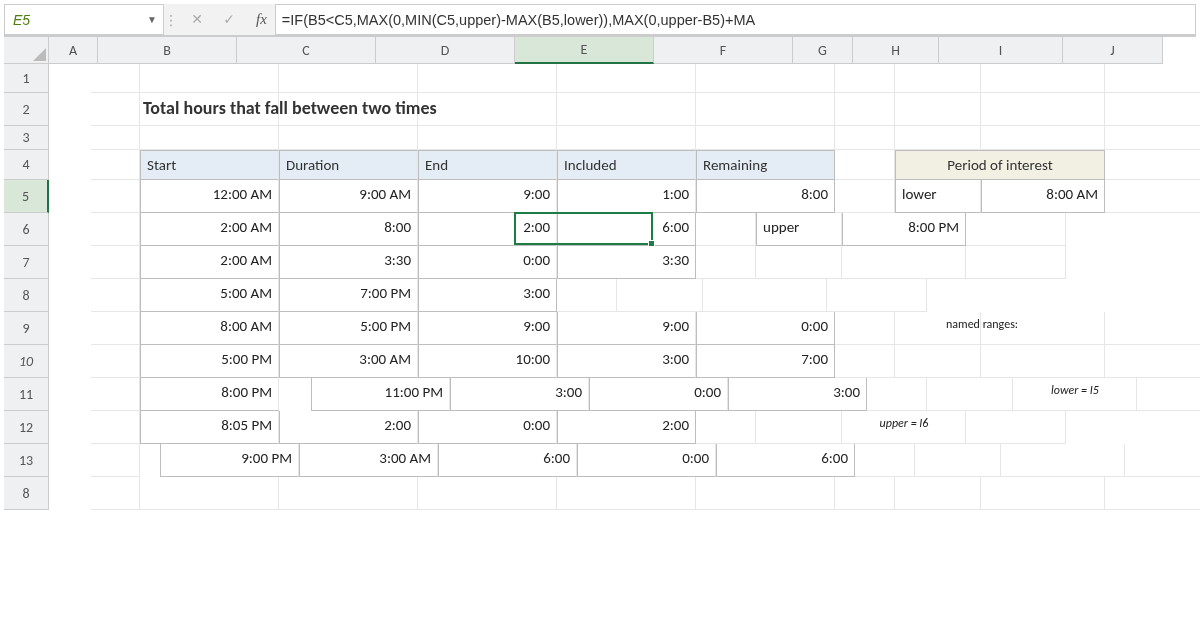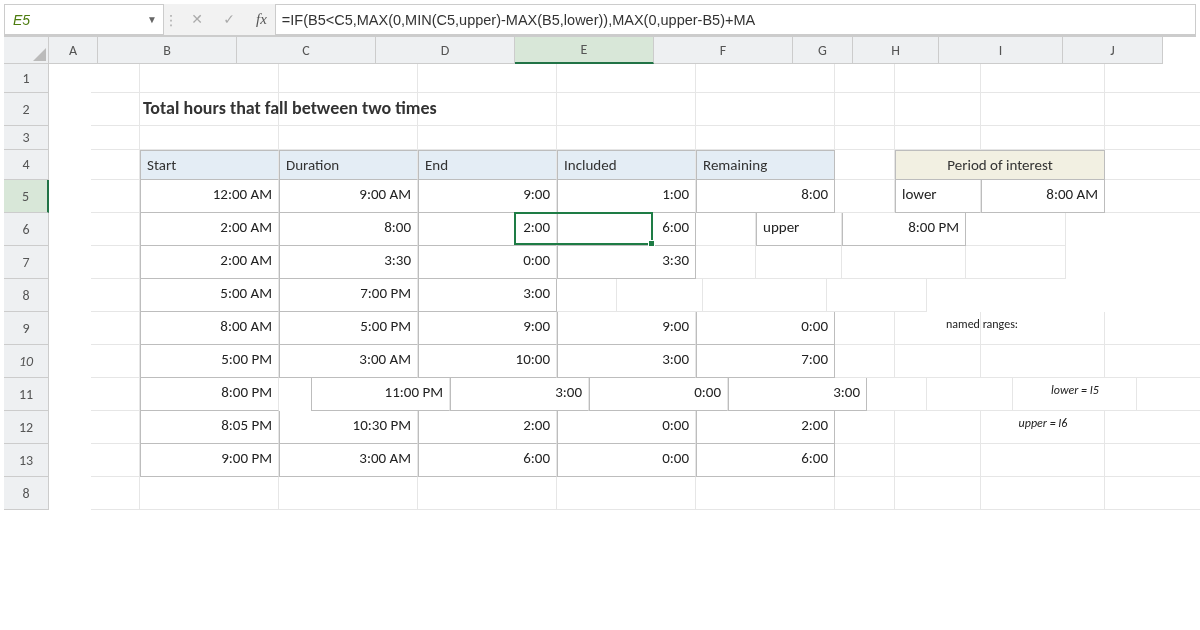--- a/index.html
+++ b/index.html
@@ -436,34 +436,33 @@
           <div class="cell cG" style="height: 33px;"></div>
           <div class="cell cH" style="height: 33px; overflow: visible;">
             <div class="plain-text italic" style="overflow:visible;white-space:nowrap;width:200px">lower = I5</div>
           </div>
           <div class="cell cI" style="height: 33px;"></div>
           <div class="cell cJ" style="height: 33px;"></div>
         </div>
         <div class="row" style="height: 33px;">
           <div class="cell cA" style="height: 33px;"></div>
           <div class="cell cB tbl-cell" style="height: 33px;">8:05 PM</div>
-          <div class="cell cC tbl-cell" style="height: 33px;">10:30 PM</div>
           <div class="cell cD tbl-cell" style="height: 33px;">2:00</div>
           <div class="cell cE tbl-cell" style="height: 33px;">0:00</div>
           <div class="cell cF tbl-cell last" style="height: 33px;">2:00</div>
           <div class="cell cG" style="height: 33px;"></div>
           <div class="cell cH" style="height: 33px; overflow: visible;">
             <div class="plain-text italic" style="overflow:visible;white-space:nowrap;width:200px">upper = I6</div>
           </div>
           <div class="cell cI" style="height: 33px;"></div>
           <div class="cell cJ" style="height: 33px;"></div>
         </div>
         <div class="row" style="height: 33px;">
           <div class="cell cA" style="height: 33px;"></div>
-          <div class="cell cB tbl-cell" style="height: 33px;">9:00 PM</div>
+          <div class="cell cB tbl-cell" style="height: 33px; margin-left: 20px;">9:00 PM</div>
           <div class="cell cC tbl-cell" style="height: 33px;">3:00 AM</div>
           <div class="cell cD tbl-cell" style="height: 33px;">6:00</div>
           <div class="cell cE tbl-cell" style="height: 33px;">0:00</div>
           <div class="cell cF tbl-cell last" style="height: 33px;">6:00</div>
           <div class="cell cG" style="height: 33px;"></div>
           <div class="cell cH" style="height: 33px;"></div>
           <div class="cell cI" style="height: 33px;"></div>
           <div class="cell cJ" style="height: 33px;"></div>
         </div>
         <div class="row" style="height: 33px;">

